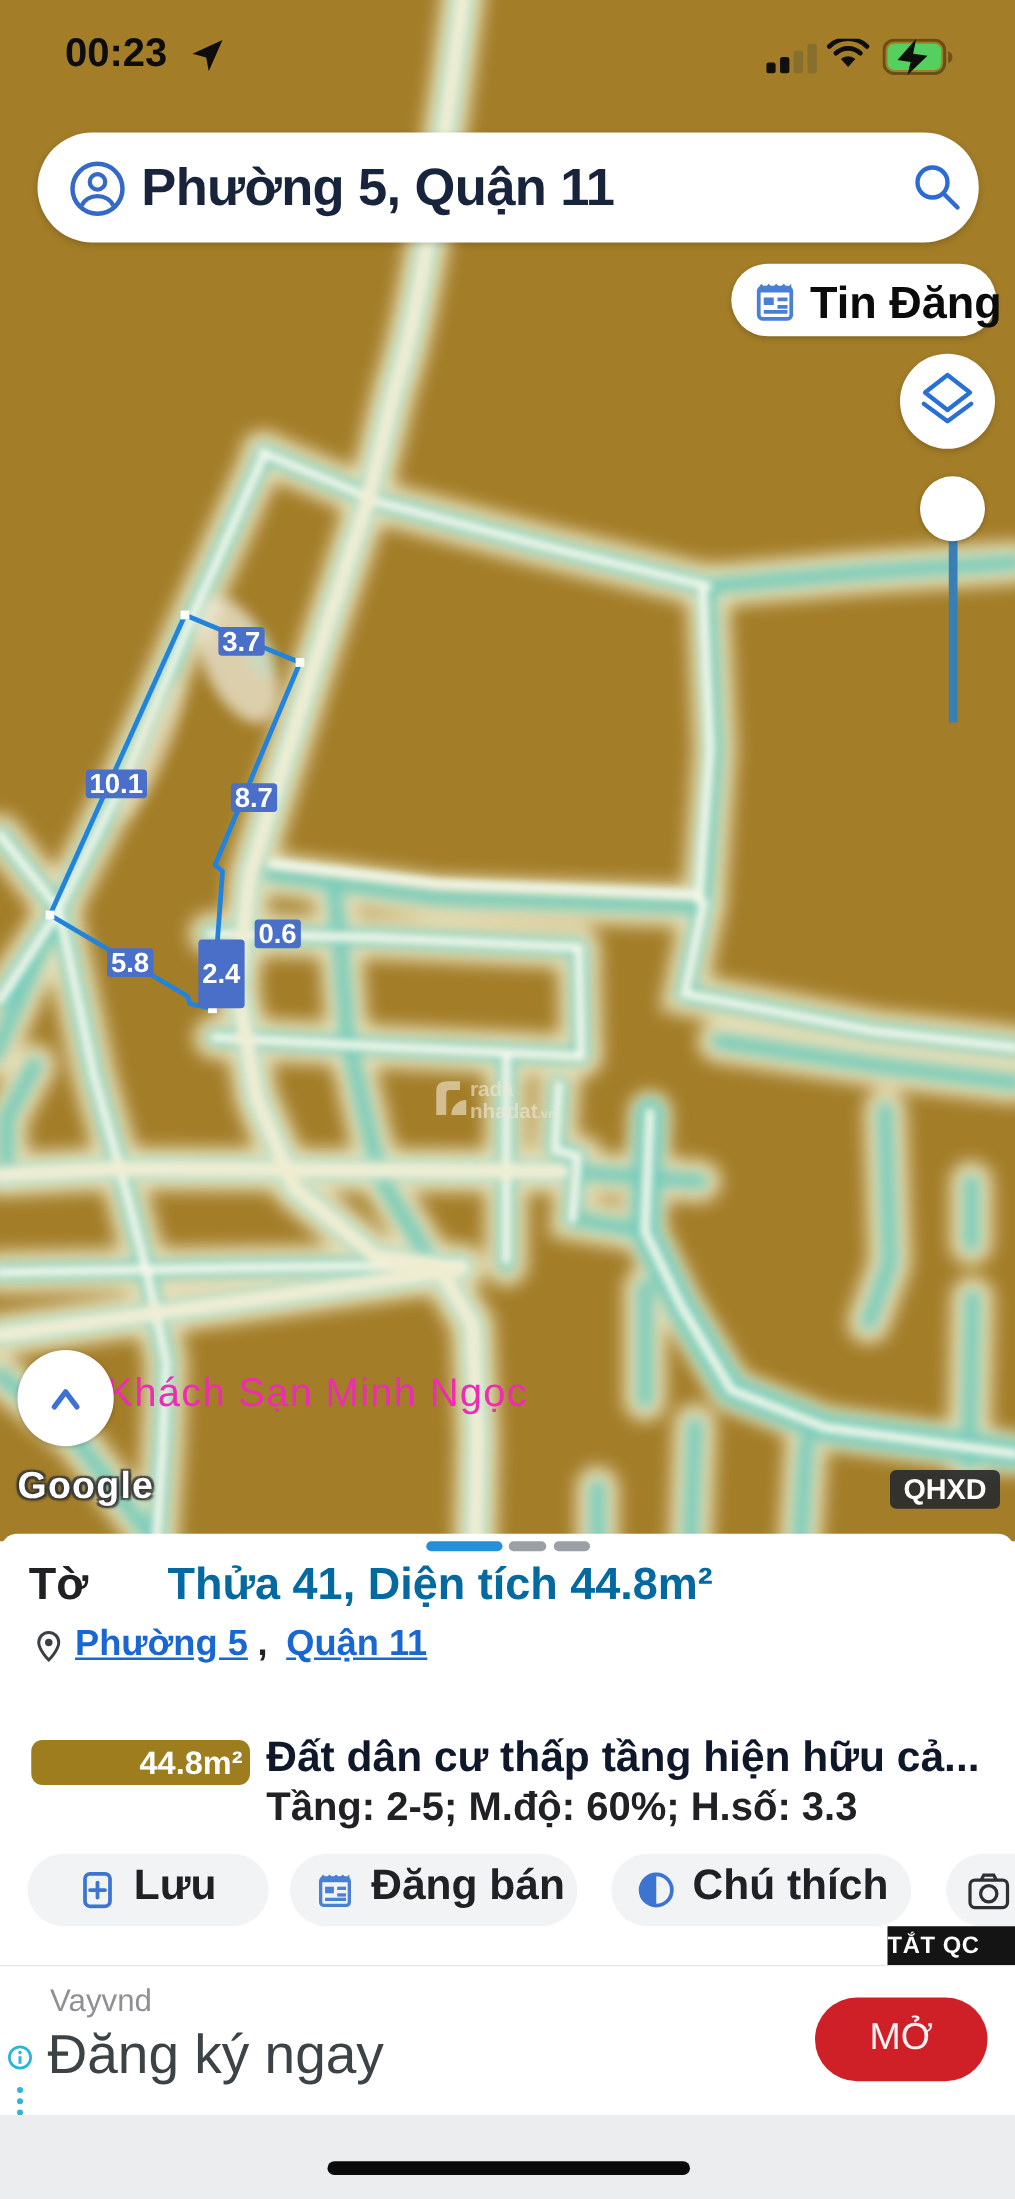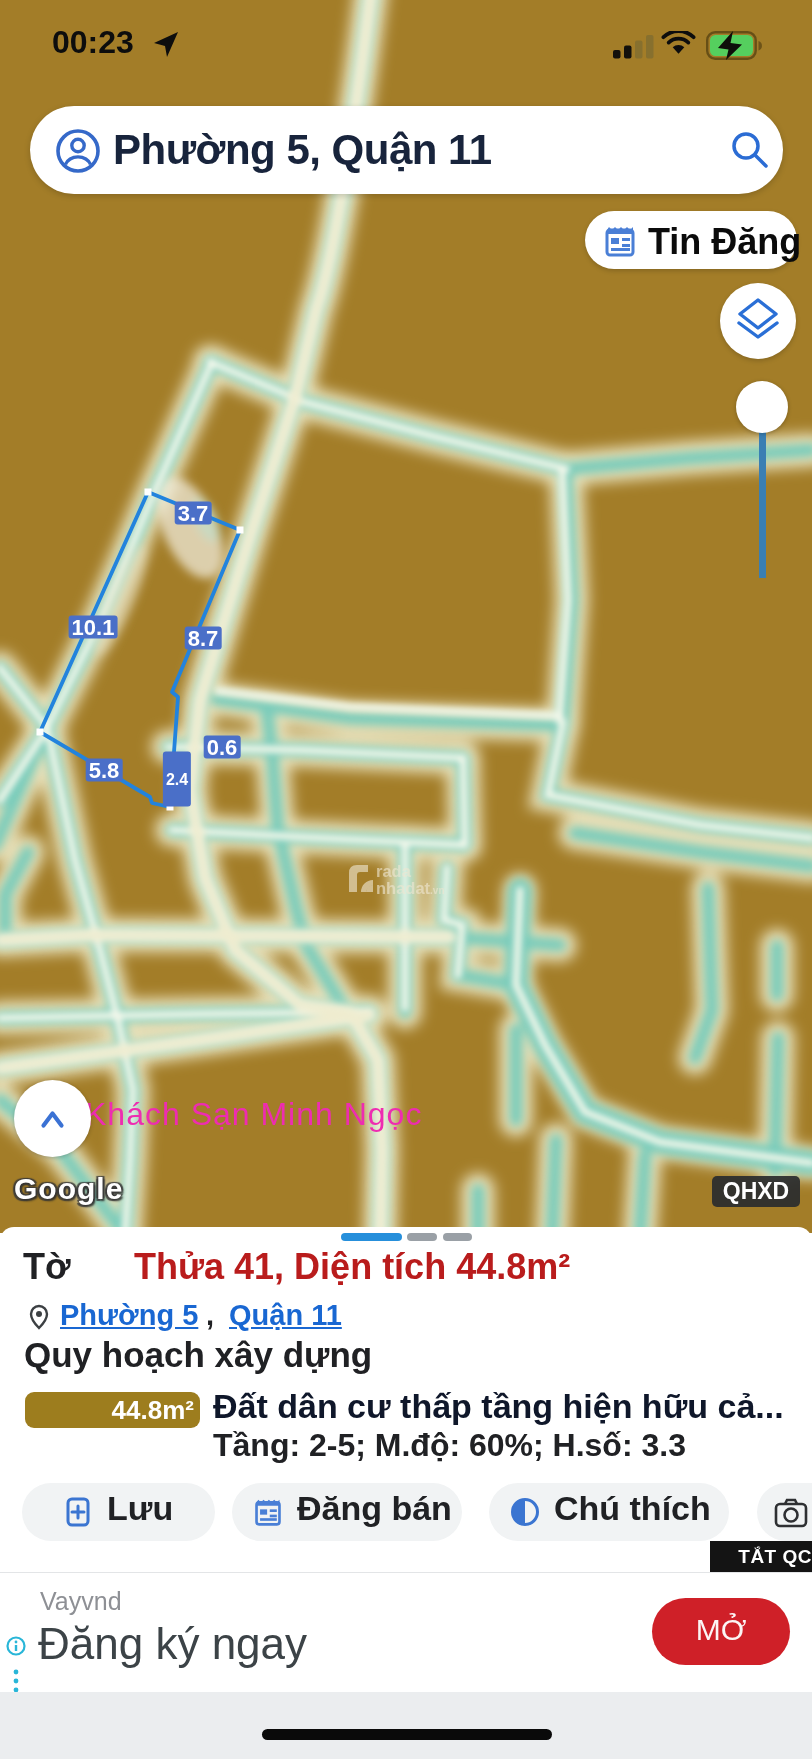--- a/index.html
+++ b/index.html
@@ -143,21 +143,21 @@
 <div class="abs" style="left:193px;top:513px;transform:translate(-50%,-50%);background:#4a6fc8;border-radius:3px;color:#fff;font-weight:bold;font-size:22px;padding:0px 3px;line-height:23px;">3.7</div>
 
 <div class="abs" style="left:93px;top:611px;transform:translate(-50%,-50%);background:#4a6fc8;border-radius:3px;color:#fff;font-weight:bold;font-size:22px;padding:0px 3px;line-height:23px;margin-top:16px;">10.1</div>
 
 <div class="abs" style="left:203px;top:638px;transform:translate(-50%,-50%);background:#4a6fc8;border-radius:3px;color:#fff;font-weight:bold;font-size:22px;padding:0px 3px;line-height:23px;">8.7</div>
 
 <div class="abs" style="left:176px;top:747px;transform:translate(-50%,-50%);background:#4a6fc8;border-radius:3px;color:#fff;font-weight:bold;font-size:22px;padding:0px 3px;line-height:23px;margin-left:46px;">0.6</div>
 
 <div class="abs" style="left:104px;top:770px;transform:translate(-50%,-50%);background:#4a6fc8;border-radius:3px;color:#fff;font-weight:bold;font-size:22px;padding:0px 3px;line-height:23px;">5.8</div>
 
-<div class="abs" style="left:177px;top:779px;transform:translate(-50%,-50%);background:#4a6fc8;border-radius:3px;color:#fff;font-weight:bold;font-size:16px;padding:16px 3px;line-height:23px;">2.4</div>
+<div class="abs" style="left:177px;top:779px;transform:translate(-50%,-50%);background:#4a6fc8;border-radius:3px;color:#fff;font-weight:bold;font-size:22px;padding:16px 3px;line-height:23px;">2.4</div>
 
 <div class="abs" style="left:85px;top:1096px;color:#ee2cb1;font-size:32px;letter-spacing:1px;white-space:nowrap;">Khách Sạn Minh Ngọc</div>
 
 <div class="abs" style="left:348px;top:864px;opacity:0.62;">
   <svg width="110" height="34" viewBox="0 0 110 34">
     <g fill="#efe7d2">
       <path d="M1,9 Q1,1 9,1 L20,1 L20,8 L12,8 Q9,8 9,11 L9,28 L1,28 Z"></path>
       <path d="M13,28 a12,12 0 0 1 12,-12 l0,5.5 a6.5,6.5 0 0 0 -6.5,6.5 Z"></path>
       <path d="M18,28 a7,7 0 0 1 7,-7 l0,7 Z"></path>
       <text x="28" y="13" font-size="16.5" font-weight="bold">rada</text>
@@ -242,33 +242,32 @@
 
 <div class="abs" style="left:0;top:1227px;width:812px;height:532px;background:#fff;border-radius:14px 14px 0 0;">
 
   <div class="abs" style="left:341px;top:6px;width:61px;height:8px;border-radius:4px;background:#268fdb;"></div>
 
   <div class="abs" style="left:407px;top:6px;width:30px;height:8px;border-radius:4px;background:#9aa0a6;"></div>
 
   <div class="abs" style="left:443px;top:6px;width:29px;height:8px;border-radius:4px;background:#9aa0a6;"></div>
 
   <div class="abs" style="left:23px;top:19px;color:#202124;font-size:36px;font-weight:bold;">Tờ</div>
-  <div class="abs" style="left:134px;top:19px;color:#b91c1c;font-size:36px;font-weight:bold;">Thửa 41, Diện tích 44.8m²</div>
+  <div class="abs" style="left:134px;top:19px;color:#0369a1;font-size:36px;font-weight:bold;">Thửa 41, Diện tích 44.8m²</div>
 
   <svg class="abs" style="left:28px;top:77px;" width="22" height="26" viewBox="0 0 22 26">
     <path d="M11,2 a8,8 0 0 1 8,8 c0,6 -8,14 -8,14 c0,0 -8,-8 -8,-14 a8,8 0 0 1 8,-8 Z" fill="none" stroke="#3c4043" stroke-width="2.4"></path>
     <circle cx="11" cy="10" r="3" fill="#3c4043"></circle>
   </svg>
 
   <div class="abs" style="left:60px;top:72px;color:#1967d2;font-size:29px;font-weight:bold;text-decoration:underline;">Phường 5</div>
   <div class="abs" style="left:206px;top:72px;color:#202124;font-size:29px;font-weight:bold;">,</div>
 
   <div class="abs" style="left:229px;top:72px;color:#1967d2;font-size:29px;font-weight:bold;text-decoration:underline;">Quận 11</div>
 
-  <div class="abs" style="left:24px;top:108px;color:#202124;font-size:35px;font-weight:bold;">Quy hoạch xây dựng</div>
 
   <div class="abs" style="left:25px;top:165px;width:175px;height:36px;background:#9d7d1e;border-radius:9px;color:#fff;font-size:26px;font-weight:bold;text-align:right;line-height:36px;padding-right:6px;box-sizing:border-box;">44.8m²</div>
 
   <div class="abs" style="left:213px;top:160px;color:#0f172a;font-size:34px;font-weight:bold;">Đất dân cư thấp tầng hiện hữu cả...</div>
 
   <div class="abs" style="left:213px;top:200px;color:#202124;font-size:32px;font-weight:bold;">Tầng: 2-5; M.độ: 60%; H.số: 3.3</div>
 
   <div class="abs" style="left:22px;top:256px;width:193px;height:58px;background:#f1f3f4;border-radius:29px;"></div>
   <svg class="abs" style="left:64px;top:270px;" width="30" height="30" viewBox="0 0 30 30">
     <rect x="4" y="2" width="20" height="26" rx="4" fill="none" stroke="#3b75d1" stroke-width="3"></rect>
@@ -295,21 +294,21 @@
   </svg>
   <div class="abs" style="left:554px;top:262px;color:#202124;font-size:34px;font-weight:bold;">Chú thích</div>
 
   <div class="abs" style="left:757px;top:256px;width:100px;height:58px;background:#f1f3f4;border-radius:29px;"></div>
   <svg class="abs" style="left:773px;top:268px;" width="36" height="36" viewBox="0 0 36 36">
     <rect x="3" y="9" width="30" height="22" rx="4" fill="none" stroke="#2f3033" stroke-width="2.6"></rect>
     <path d="M12,9 L14,5 L22,5 L24,9" fill="none" stroke="#2f3033" stroke-width="2.6"></path>
     <circle cx="18" cy="20" r="6.5" fill="none" stroke="#2f3033" stroke-width="2.6"></circle>
   </svg>
 
-  <div class="abs" style="left:710px;top:314px;width:102px;height:31px;background:#141414;color:#fff;font-size:19px;font-weight:bold;text-align:right;line-height:31px;letter-spacing:0.5px;">TẮT QC</div>
+  <div class="abs" style="left:710px;top:314px;width:102px;height:31px;background:#141414;color:#fff;font-size:19px;font-weight:bold;text-align:left;line-height:31px;letter-spacing:0.5px;">TẮT QC</div>
 
   <div class="abs" style="left:0;top:345px;width:812px;height:120px;background:#fff;border-top:1px solid #e3e5e7;"></div>
 
   <svg class="abs" style="left:6px;top:409px;" width="22" height="60" viewBox="0 0 22 60">
     <circle cx="10" cy="10" r="8.5" fill="none" stroke="#29b6d8" stroke-width="2.2"></circle>
     <line x1="10" y1="9" x2="10" y2="15" stroke="#29b6d8" stroke-width="2.4"></line>
     <circle cx="10" cy="6" r="1.4" fill="#29b6d8"></circle>
     <circle cx="10" cy="36" r="2.4" fill="#29b6d8"></circle>
     <circle cx="10" cy="45" r="2.4" fill="#29b6d8"></circle>
     <circle cx="10" cy="54" r="2.4" fill="#29b6d8"></circle>

